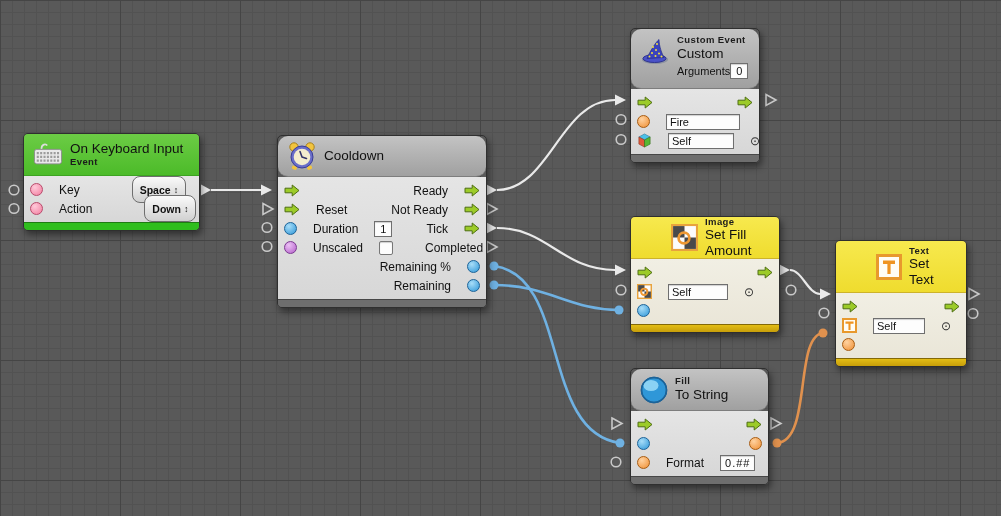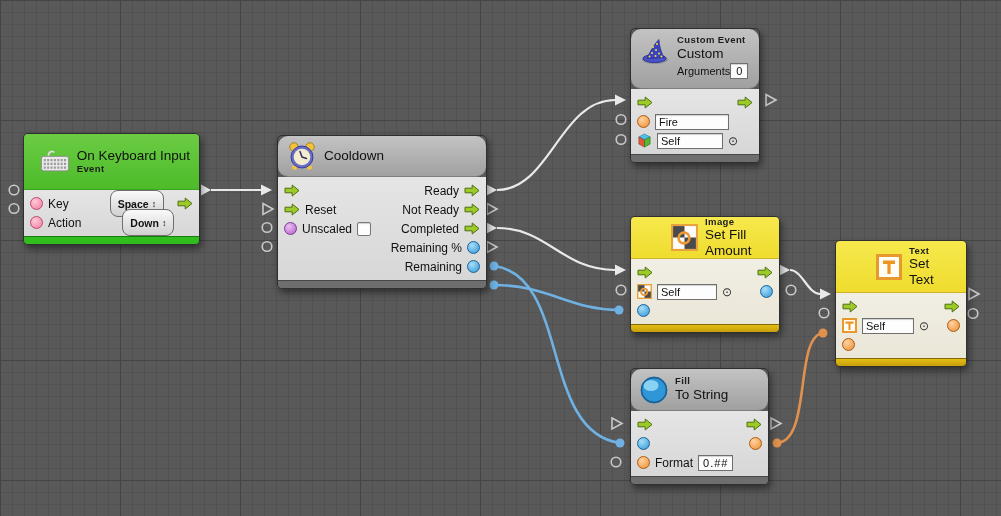--- a/index.html
+++ b/index.html
@@ -30,21 +30,21 @@
   .title{font-size:13.5px;color:#111;}
   .category{font-size:9.5px;font-weight:bold;color:#1c1c1c;letter-spacing:.4px;}
   .hrow{display:flex;align-items:center;gap:0;font-size:11px;color:#111;margin-top:2px;}
   .body{padding:4px 0;box-sizing:border-box;}
   .body-gray{background:linear-gradient(#e5e5e5,#d7d7d7);}
   .body-cream{background:linear-gradient(#f1efe4,#eae6d8);}
   .strip{height:7px;border-top:1px solid rgba(0,0,0,.35);}
   .strip-green{background:#2fbe1d;}
   .strip-gray{background:#6e6e6e;}
   .strip-yellow{background:linear-gradient(#e3bd15,#c79e0a);}
-  .row{height:19px;display:flex;align-items:center;gap:5px;padding:0 6px;}
+  .row{height:19px;display:flex;align-items:center;gap:16px;padding:0 6px;}
   .row .grow{flex:1;}
   .plabel{font-size:12px;color:#111;white-space:nowrap;}
   .flow{width:16px;height:13px;display:inline-flex;flex:none;}
   .pc{width:13px;height:13px;border-radius:50%;box-sizing:border-box;flex:none;}
   .pc-pink{background:radial-gradient(circle at 35% 30%, #ffc9d9, #f27d9f);border:1.5px solid #b94b6c;}
   .pc-blue{background:radial-gradient(circle at 35% 30%, #a8ddf8, #2f97d8);border:1.5px solid #1c6398;}
   .pc-purple{background:radial-gradient(circle at 35% 30%, #ecc0f5, #b35fc9);border:1.5px solid #7c3a92;}
   .pc-orange{background:radial-gradient(circle at 35% 30%, #ffd2a0, #ef8f33);border:1.5px solid #a85c12;}
   .field{
     background:#fdfdfd;border:1px solid #6f6f6f;height:14px;line-height:14px;
@@ -130,21 +130,21 @@
       <circle cx="824" cy="313" r="4.8"></circle>
       <polygon points="969,288.5 979,294 969,299.5"></polygon>
         <circle cx="973" cy="313.5" r="4.8"></circle>
       <polygon points="612,418 622,423.5 612,429"></polygon>
       <circle cx="616" cy="462" r="4.8"></circle>
       <polygon points="771,418 781,423.5 771,429"></polygon>
     </g>
   </svg>
 
   <div class="node" style="left:23px;top:133px;width:175px;">
-    <div class="head head-green" style="height:56px;justify-content:flex-end;">
+    <div class="head head-green" style="height:42px;">
       <span class="icon">
         <svg width="30" height="25" viewBox="0 0 32 26">
           <path d="M9 7 C9 2 14 1 15 3.5" stroke="#dcdcdc" fill="none" stroke-width="1.8"></path>
           <rect x="1.5" y="7.5" width="29" height="15.5" rx="2.5" fill="#e9e9e9" stroke="#8a8a8a"></rect>
           <path d="M4 11.5 H28 M4 15.5 H28 M4 19.5 H28" stroke="#9c9c9c" stroke-width="2.2" stroke-dasharray="2.2 1.4"></path>
         </svg>
       </span>
       <div class="titles">
         <span class="title">On Keyboard Input</span>
         <span class="category">Event</span>
@@ -211,20 +211,32 @@
       </div>
       <div class="row">
         <span class="flow">
             <svg width="16" height="13" viewBox="0 0 16 13">
               <path d="M1 4.2 H8.2 V1 L15 6.5 L8.2 12 V8.8 H1 Z" fill="#9ccb28" stroke="#4e6e12" stroke-width="1"></path>
             </svg>
           </span>
         <span class="plabel">Reset</span>
         <span class="grow"></span>
         <span class="plabel">Not Ready</span>
+        <span class="flow">
+            <svg width="16" height="13" viewBox="0 0 16 13">
+              <path d="M1 4.2 H8.2 V1 L15 6.5 L8.2 12 V8.8 H1 Z" fill="#9ccb28" stroke="#4e6e12" stroke-width="1"></path>
+            </svg>
+          </span>
+      </div>
+      <div class="row">
+        <span class="pc pc-blue"></span>
+        <span class="plabel">Duration</span>
+        <span class="vbox" style="min-width:8px;text-align:center;">1</span>
+        <span class="grow"></span>
+        <span class="plabel">Tick</span>
         <span class="flow">
             <svg width="16" height="13" viewBox="0 0 16 13">
               <path d="M1 4.2 H8.2 V1 L15 6.5 L8.2 12 V8.8 H1 Z" fill="#9ccb28" stroke="#4e6e12" stroke-width="1"></path>
             </svg>
           </span>
       </div>
       <div class="row">
         <span class="pc pc-purple"></span>
         <span class="plabel">Unscaled</span>
         <span class="checkbox"></span>

